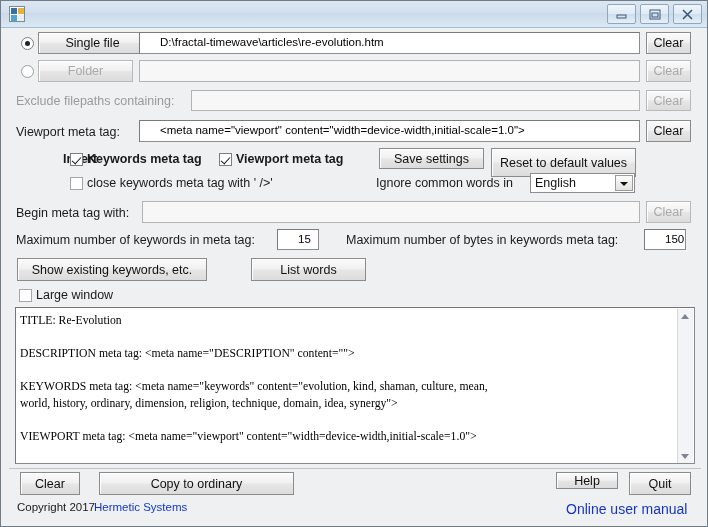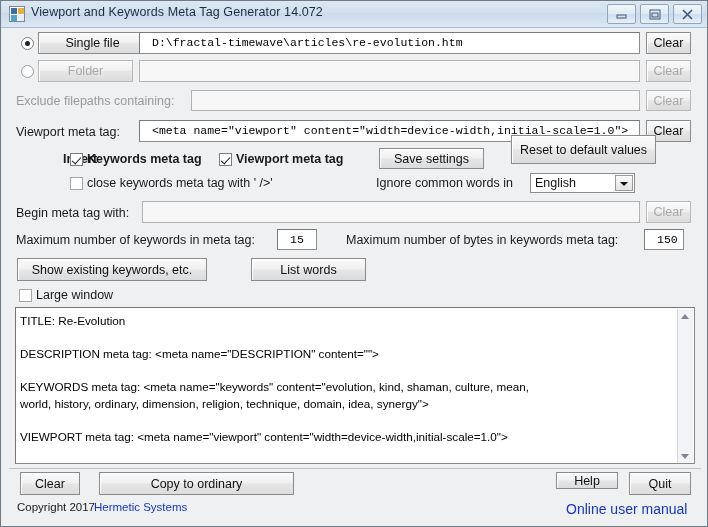--- a/index.html
+++ b/index.html
@@ -78,24 +78,24 @@
   .lbl.dim { color: #9a9a9a; }
   .lbl.bold { font-weight: bold; }
 
   .txtin {
     position: absolute;
     box-sizing: border-box;
     background: #ffffff;
     border: 1px solid #8d8d8d;
     border-top-color: #7a7a7a;
     border-left-color: #7a7a7a;
-    font-family: Liberation Mono, monospace;
+    font-family: Liberation Sans, sans-serif;
     font-size: 11.5px;
     color: #000000;
-    padding: 0 12px;
+    padding: 0 20px;
     line-height: 1;
     display: flex;
     align-items: center;
     overflow: hidden;
     white-space: nowrap;
   }
   .txtin.disabled { background: #f7f7f7; border-color: #b3b3b3; }
 
   .btn {
     position: absolute;
@@ -190,21 +190,21 @@
     background: #ffffff;
     border: 1px solid #8a8a8a;
     border-top-color: #767676;
     border-left-color: #767676;
     overflow: hidden;
   }
   #textarea-content {
     position: absolute;
     left: 4px; top: 5px;
     width: 650px;
-    font-family: Liberation Sans, sans-serif;
+    font-family: Liberation Serif, serif;
     font-size: 11.7px;
     line-height: 16.5px;
     color: #000000;
     white-space: pre-wrap;
     word-break: normal;
   }
   #ta-scroll {
     position: absolute;
     right: 1px; top: 1px;
     width: 16px; height: 155px;
@@ -248,21 +248,20 @@
 
 <div id="app">
 
   <div id="titlebar">
     <div class="tb-icon">
       <div class="q q1"></div>
         <div class="q q2"></div>
         <div class="q q3"></div>
         <div class="q q4"></div>
     </div>
-    <div class="tb-title">Viewport and Keywords Meta Tag Generator 14.072</div>
 
     <div class="winbtn" id="btn-min">
       <svg width="27" height="18" viewBox="0 0 27 18">
           <rect x="9" y="10" width="9" height="3" fill="none" stroke="#3c5a78" stroke-width="1"></rect>
         </svg>
     </div>
     <div class="winbtn" id="btn-max">
       <svg width="27" height="18" viewBox="0 0 27 18">
           <rect x="9" y="5" width="10" height="9" fill="none" stroke="#3c5a78" stroke-width="1"></rect>
           <rect x="11" y="8" width="6" height="4" fill="none" stroke="#3c5a78" stroke-width="1"></rect>
@@ -296,21 +295,21 @@
   <div class="lbl bold" style="left:18px; top:151px;padding-left:44px;">Insert</div>
   <div class="cbx on" style="left:69px; top:152px;"></div>
   <div class="lbl bold" style="left:86px; top:151px;">Keywords meta tag</div>
   <div class="cbx on" style="left:218px; top:152px;"></div>
   <div class="lbl bold" style="left:235px; top:151px;">Viewport meta tag</div>
 
   <div class="cbx off" style="left:69px; top:176px;"></div>
   <div class="lbl" style="left:86px; top:175px;">close keywords meta tag with ' /&gt;'</div>
 
   <div class="btn" style="left:378px; top:147px; width:105px; height:21px;">Save settings</div>
-  <div class="btn" style="left:490px; top:134px; width:145px; height:29px;margin-left:20px;">Reset to default values</div>
+  <div class="btn" style="left:490px; top:147px; width:145px; height:29px;">Reset to default values</div>
 
   <div class="lbl" style="left:375px; top:175px;">Ignore common words in</div>
   <div id="combo-lang">
     <div class="cval">English</div>
     <div class="carrow"></div>
   </div>
 
   <div class="lbl" style="left:15px; top:205px;">Begin meta tag with:</div>
   <div class="txtin disabled" style="left:141px; top:200px; width:498px; height:22px;"></div>
   <div class="btn disabled" style="left:645px; top:200px; width:45px; height:22px;">Clear</div>

